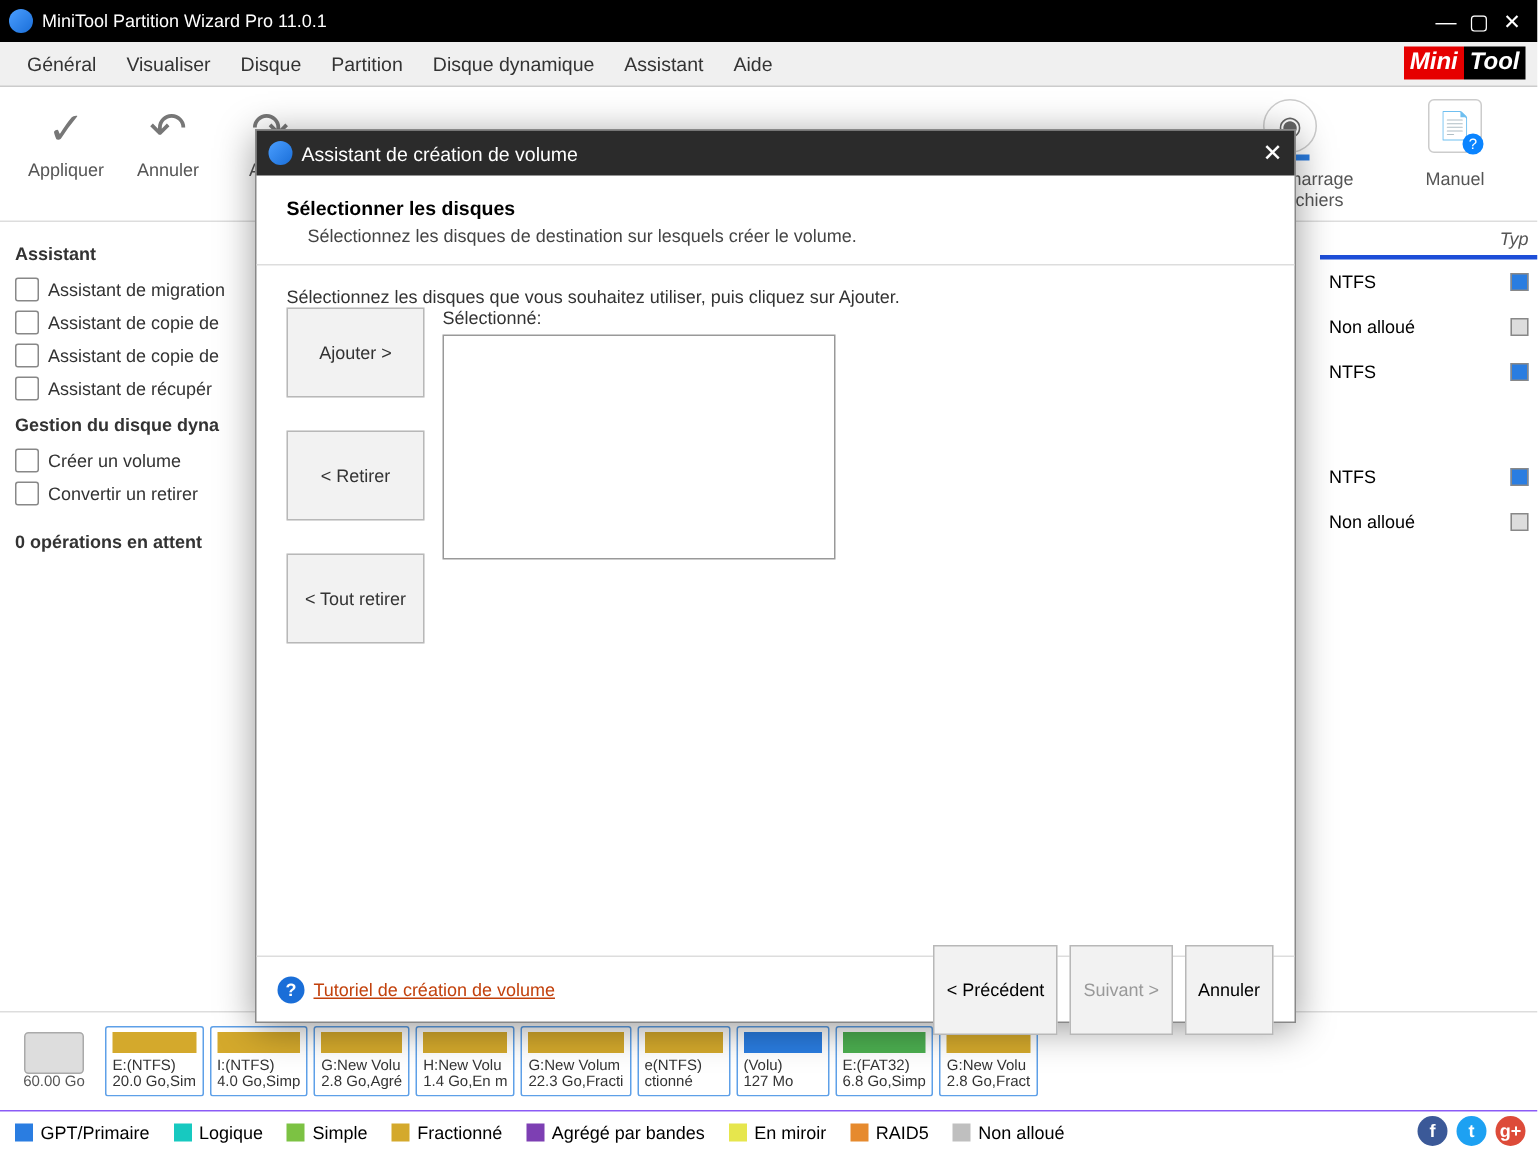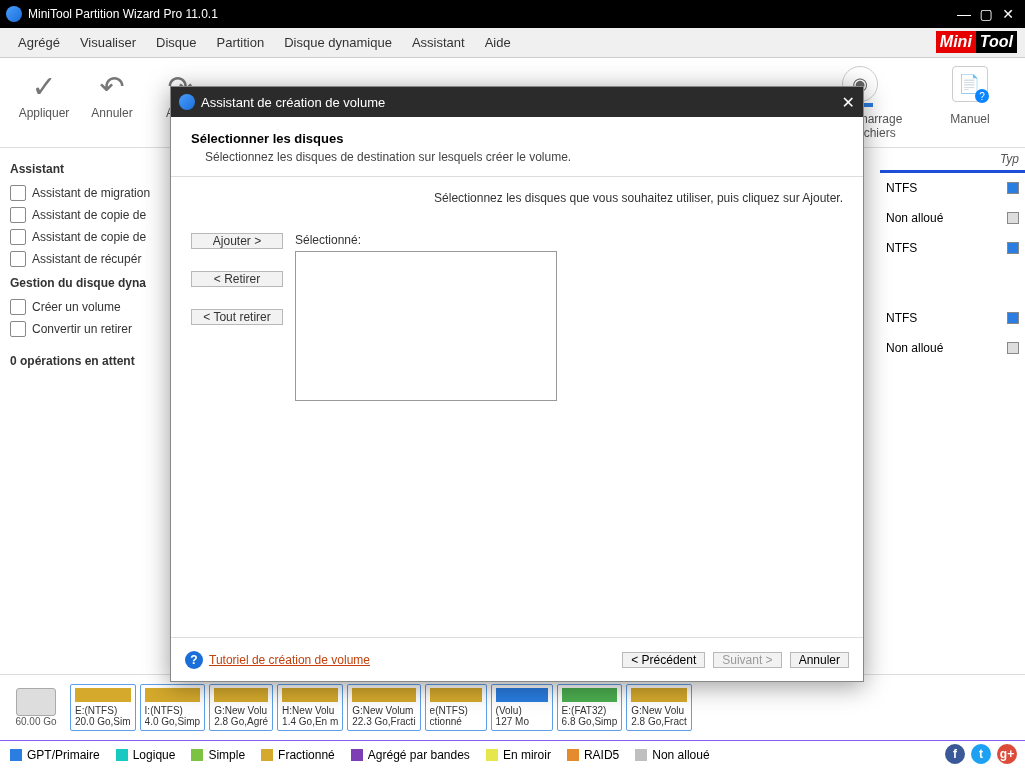--- a/index.html
+++ b/index.html
@@ -62,28 +62,28 @@
   
   .overlay { position:absolute; left:0; top:0; width:100%; height:100%; background:rgba(0,0,0,0); pointer-events:none;}
   .dialog { position:absolute; left:170px; top:86px; width:694px; height:596px; background:#fff; border:1px solid #888; box-shadow:0 4px 24px rgba(0,0,0,0.4); display:flex; flex-direction:column; pointer-events:auto;}
   .dlg-title { height:30px; background:#2b2b2b; color:#fff; display:flex; align-items:center; padding:0 8px; font-size:13px;}
   .dlg-title .dicon { width:16px; height:16px; background:linear-gradient(135deg,#4a9eff,#1a6ed8); border-radius:50%; margin-right:6px;}
   .dlg-title .dclose { margin-left:auto; cursor:pointer; font-size:16px;}
   .dlg-header { padding:14px 20px 12px 20px; border-bottom:1px solid #ddd;}
   .dlg-header h3 { font-size:13px; font-weight:bold; margin-bottom:4px;}
   .dlg-header p { font-size:12px; color:#444; padding-left:14px;}
   .dlg-body { flex:1; padding:14px 20px; font-size:12px; color:#333;}
-  .dlg-body .instr { margin-bottom:28px;text-align:right;}
+  .dlg-body .instr { margin-bottom:0;}
   .dlg-cols { display:flex; gap:12px; align-items:flex-start;}
   .listbox { width:262px; height:150px; border:1px solid #999; background:#fff; font-size:12px;}
   .listbox .row { display:flex; padding:2px 6px; }
   .listbox .row.sel { background:#d8d8d8;}
   .listbox .row span:first-child { width:70px;}
   .mid-btns { display:flex; flex-direction:column; gap:22px; width:92px;}
-  .btn { background:#f2f2f2; border:1px solid #b8b8b8; padding:0 8px; font-size:12px; text-align:center; cursor:pointer;}
+  .btn { background:#f2f2f2; border:1px solid #b8b8b8; padding:22px 8px; font-size:12px; text-align:center; cursor:pointer;}
   .btn.disabled { color:#999; }
   .col-label { font-size:12px; margin-bottom:4px;}
   .dlg-footer { border-top:1px solid #ddd; height:44px; display:flex; align-items:center; padding:0 14px; gap:8px;}
   .dlg-footer .help { display:flex; align-items:center; gap:6px; color:#1a6ed8; font-size:12px; }
   .dlg-footer .help a { color:#c2410c; text-decoration:underline; cursor:pointer;}
   .dlg-footer .sp { flex:1;}
   .qmark { width:18px; height:18px; border-radius:50%; background:#1a6ed8; color:#fff; display:flex; align-items:center; justify-content:center; font-size:12px; font-weight:bold;}
 </style>
 </head>
 <body>
@@ -91,21 +91,21 @@
 <div class="titlebar">
   <div class="app-icon"></div>
   <span>MiniTool Partition Wizard Pro 11.0.1</span>
   <div class="spacer"></div>
   <div class="winbtn">—</div>
   <div class="winbtn">▢</div>
   <div class="winbtn">✕</div>
 </div>
 
 <div class="menubar">
-  <div class="menu-item">Agrégé</div>
+  <div class="menu-item">Général</div>
   <div class="menu-item">Visualiser</div>
   <div class="menu-item">Disque</div>
   <div class="menu-item">Partition</div>
   <div class="menu-item">Disque dynamique</div>
   <div class="menu-item">Assistant</div>
   <div class="menu-item">Aide</div>
   <div class="logo">
     <span class="logo-red">Mini</span>
       <span class="logo-black">Tool</span>
   </div>

